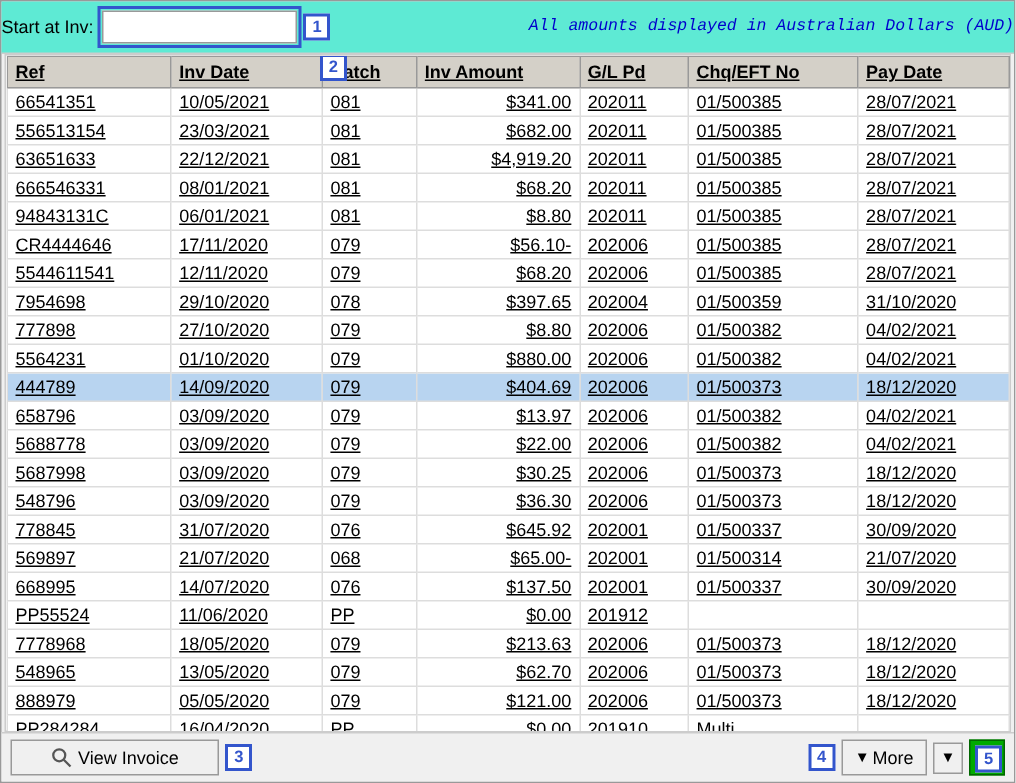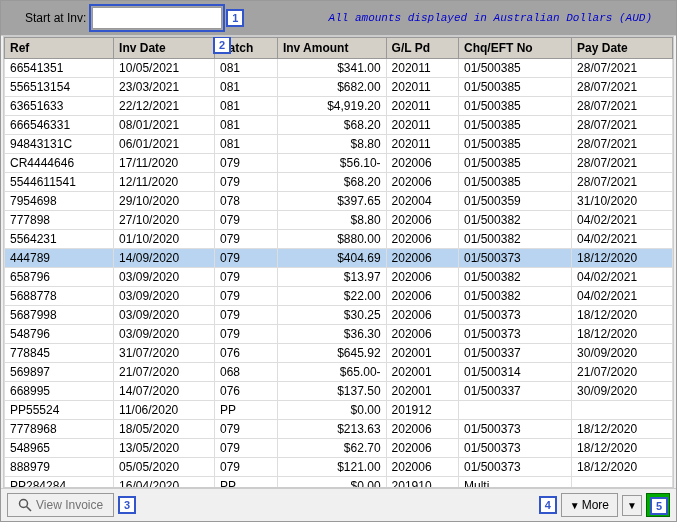--- a/index.html
+++ b/index.html
@@ -15,22 +15,22 @@
       width: 677px;
       height: 522px;
       background: #f0f0f0;
       border: 1px solid #999;
       display: flex;
       flex-direction: column;
     }
     .header-bar {
       display: flex;
       align-items: center;
-      padding: 6px 24px;
-      background: #a3a3a3;
+      padding: 6px 0;
+      background: #5eead4;
       border-bottom: 1px solid #ccc;
     }
     .start-at-label {
       font-size: 12px;
       margin-right: 6px;
       color: #000;
     }
     .start-at-input {
       border: 1px solid #999;
       padding: 2px 4px;
@@ -60,20 +60,21 @@
       font-style: italic;
       font-size: 11px;
       font-family: Liberation Mono, monospace;
     }
     .table-container {
       flex: 1;
       overflow-y: scroll;
       background: #fff;
       border: 1px solid #ccc;
       margin: 0 2px;
+      text-decoration: underline;
     }
     table {
       width: 100%;
       border-collapse: collapse;
       font-size: 12px;
     }
     thead tr {
       background: #d4d0c8;
     }
     thead th {
@@ -106,24 +107,24 @@
       background: #f0f0f0;
       border-top: 1px solid #ccc;
       gap: 4px;
     }
     .view-invoice-btn {
       display: flex;
       align-items: center;
       gap: 4px;
       background: #f0f0f0;
       border: 1px solid #999;
-      padding: 4px 10px;
+      padding: 4px 26px;
       cursor: pointer;
       font-size: 12px;
-      color: #737373;
+      color: #000000;
     }
     .badge-3 {
       display: inline-flex;
       align-items: center;
       justify-content: center;
       background: #fff;
       border: 2px solid #3355cc;
       color: #3355cc;
       font-weight: bold;
       font-size: 11px;

